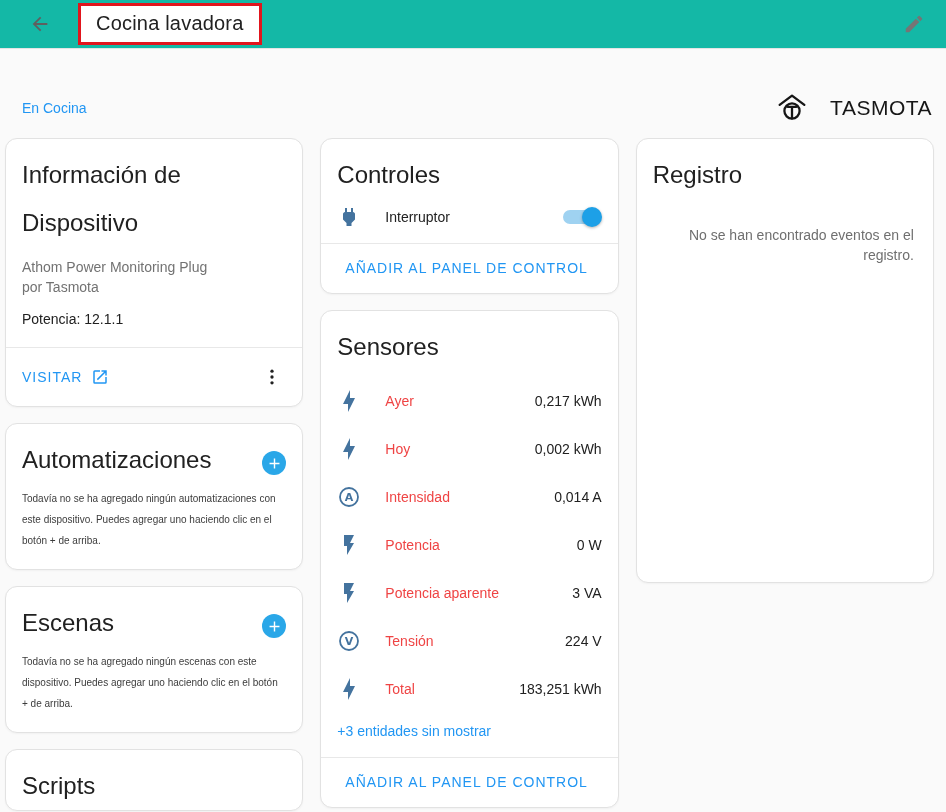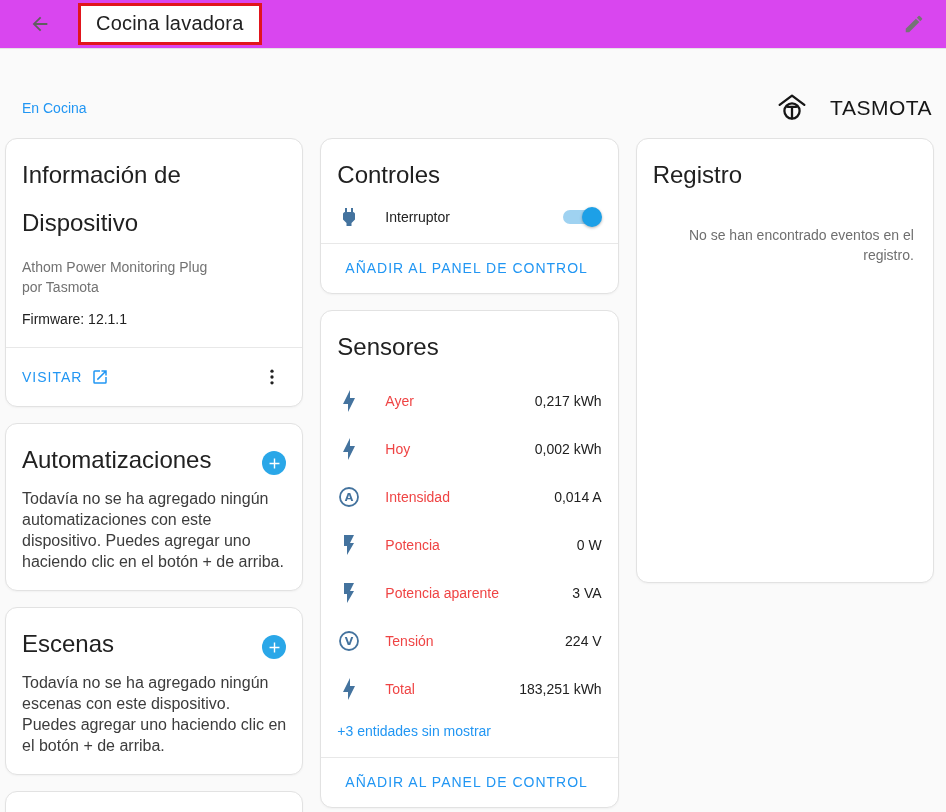--- a/index.html
+++ b/index.html
@@ -4,21 +4,21 @@
 <style>
   * { margin:0; padding:0; box-sizing:border-box; }
   html,body { width:946px; height:812px; overflow:hidden; }
   body {
     background:#fafafa;
     font-family:"Liberation Sans", sans-serif;
     color:#212121;
   }
   
   .topbar {
-    height:49px; background:#d946ef; border-bottom:1px solid #e4e4e4;
+    height:49px; background:#14b8a6; border-bottom:1px solid #e4e4e4;
     display:flex; align-items:center; padding:0 14px 0 22px; gap:8px;
   }
   .icon-btn {
     width:36px; height:36px; border:none; background:transparent; cursor:pointer;
     display:flex; align-items:center; justify-content:center; border-radius:50%;
   }
   .icon-btn svg { width:22px; height:22px; }
   .title-box {
     margin-left:12px; border:3px solid #e1151d; padding:6px 15px 7px;
     font-size:20px; color:#212121; background:#fff; letter-spacing:.2px;
@@ -52,21 +52,21 @@
     padding:12px 16px 0 16px;
   }
   .card-head .card-title { padding:0; }
   .plus-btn {
     width:24px; height:24px; border-radius:50%; border:none; cursor:pointer;
     background:#2aa7e8; display:flex; align-items:center; justify-content:center;
     flex:0 0 auto; margin-top:6px;
   }
   .plus-btn svg { width:17px; height:17px; fill:#ffffff; }
   .card-body-text {
-    font-size:16px; line-height:21px; color:#3c3c3c; padding:4px 16px 18px 16px;
+    font-size:10px; line-height:21px; color:#3c3c3c; padding:4px 16px 18px 16px;
   }
   .divider { border-top:1px solid #e8e8e8; }
   .card-footer-link {
     display:block; padding:16px 16px 17px 24px; font-size:14px; font-weight:500;
     letter-spacing:1px; color:#2196f3; text-decoration:none; cursor:pointer;
   }
   
   .dev-model { font-size:14px; line-height:20px; color:#727272; padding:10px 16px 0 16px; }
   .dev-firmware { font-size:14px; line-height:20px; color:#212121; padding:12px 16px 18px 16px; }
   .dev-footer { display:flex; align-items:center; justify-content:space-between; padding:9px 10px 9px 16px; }
@@ -143,21 +143,21 @@
 <div class="columns">
 
   <div class="col">
 
     <div class="card">
       <div class="card-title">Información de Dispositivo</div>
       <div class="dev-model">
         <div>Athom Power Monitoring Plug</div>
         <div>por Tasmota</div>
       </div>
-      <div class="dev-firmware">Firmware: 12.1.1</div>
+      <div class="dev-firmware">Potencia: 12.1.1</div>
       <div class="divider"></div>
       <div class="dev-footer">
         <a class="visit-link">
           <span>VISITAR</span>
           <svg viewBox="0 0 24 24">
             <path d="M14 3v2h3.59l-9.83 9.83 1.41 1.41L19 6.41V10h2V3h-7zM19 19H5V5h7V3H5a2 2 0 0 0-2 2v14a2 2 0 0 0 2 2h14a2 2 0 0 0 2-2v-7h-2v7z"></path>
           </svg>
         </a>
         <button class="icon-btn kebab-btn">
           <svg viewBox="0 0 24 24">

